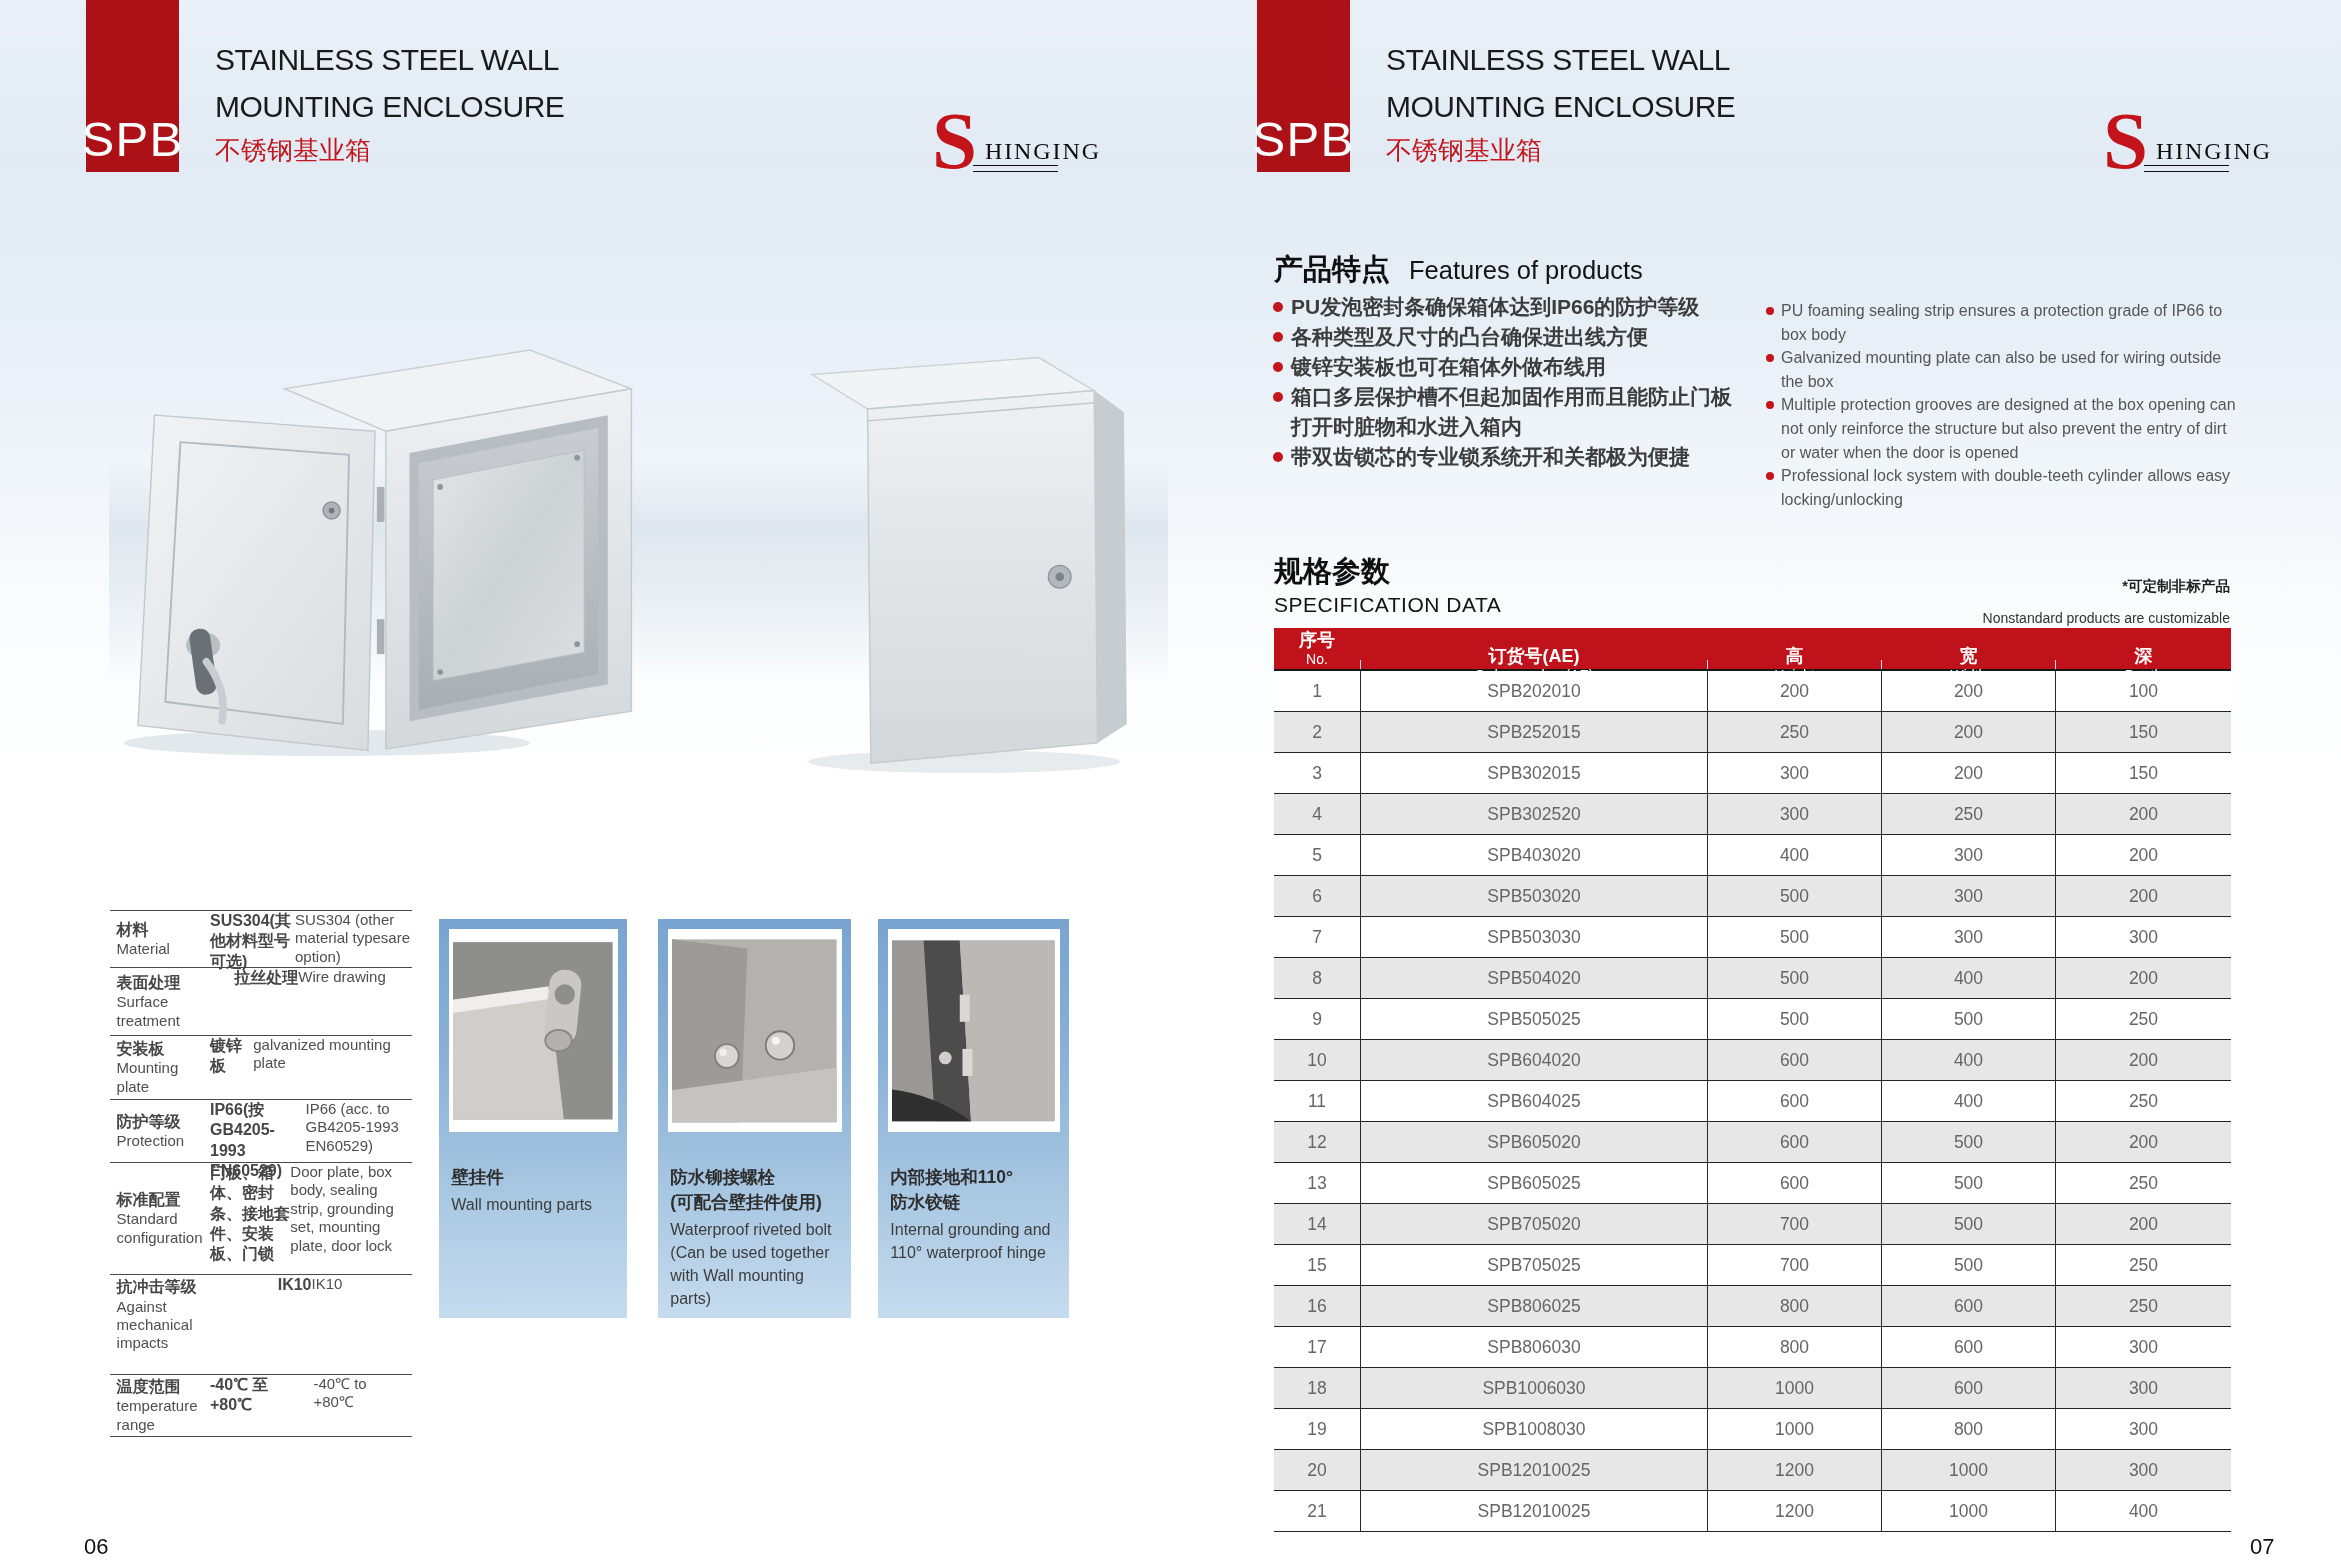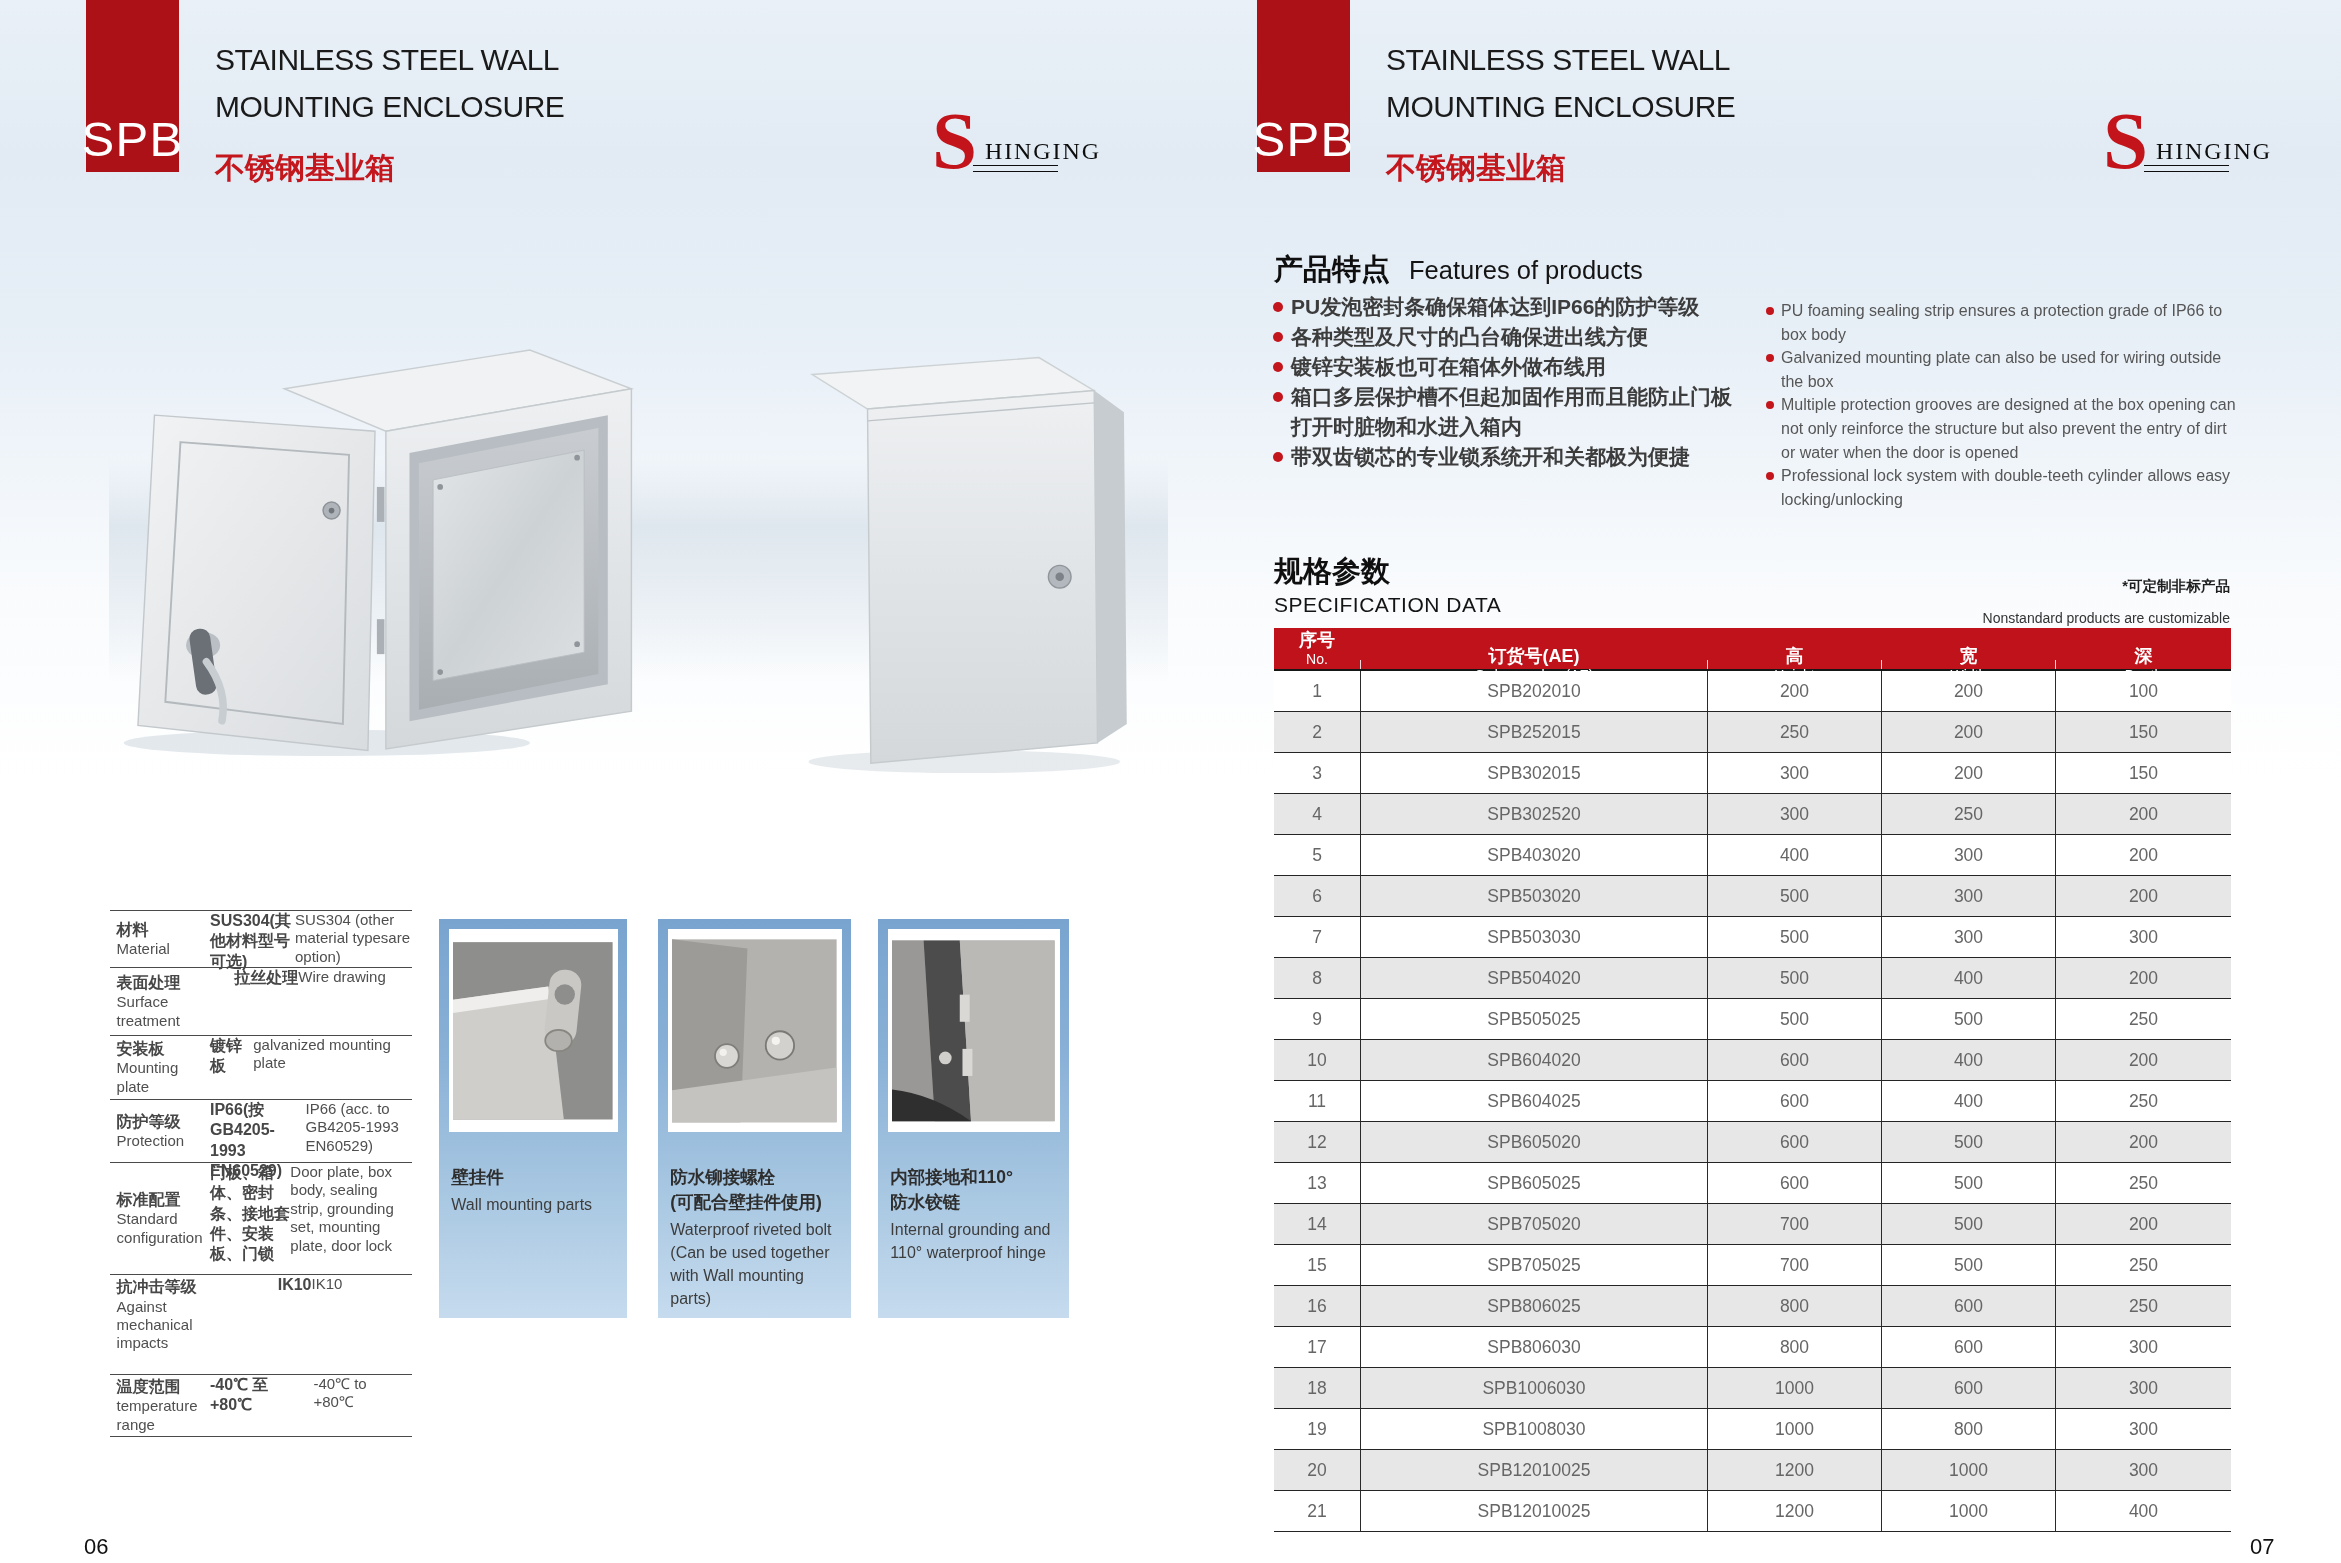--- a/index.html
+++ b/index.html
@@ -10,21 +10,21 @@
   }
   .page{position:absolute;top:0;width:1171px;height:1563px;}
   #page-left{left:0;}
   #page-right{left:1171px;}
 
   
   .hdr-bar{position:absolute;left:86px;top:0;width:93px;height:172px;background:#ad1118;
            display:flex;align-items:flex-end;justify-content:center;}
   .hdr-code{color:#ffffff;font-size:49px;line-height:1;padding-bottom:7.6px;letter-spacing:1.4px;}
   .hdr-title{position:absolute;left:215px;top:36px;font-size:30px;line-height:47px;color:#1a1a1a;letter-spacing:-0.5px;white-space:nowrap;}
-  .hdr-sub{position:absolute;left:215px;top:148px;font-size:30px;font-weight:bold;color:#c3161d;white-space:nowrap;}
+  .hdr-sub{position:absolute;left:215px;top:133px;font-size:26px;font-weight:normal;color:#c3161d;white-space:nowrap;}
   .logo-s{position:absolute;left:932px;top:101px;font-family:"Liberation Serif",serif;font-weight:bold;font-size:81px;line-height:1;color:#c3141b;}
   .logo-rest{position:absolute;left:985px;top:138px;font-family:"Liberation Serif",serif;font-size:24px;letter-spacing:1.9px;color:#0d0d0d;white-space:nowrap;}
   .logo-underline{position:absolute;left:973px;top:165px;width:85px;height:4.7px;
                   border-top:1.9px solid #0d0d0d;border-bottom:0.9px solid #0d0d0d;}
 
   
   .photo-area{position:absolute;left:109px;top:265px;width:1059px;height:510px;}
   .photo-band{position:absolute;left:0;top:38%;width:100%;height:44%;
               background:linear-gradient(180deg,rgba(223,231,238,0) 0%,#dfe7ee 30%,#e8eef3 60%,rgba(255,255,255,0) 100%);}
   .photo-svg{position:absolute;left:0;top:0;width:100%;height:100%;}

